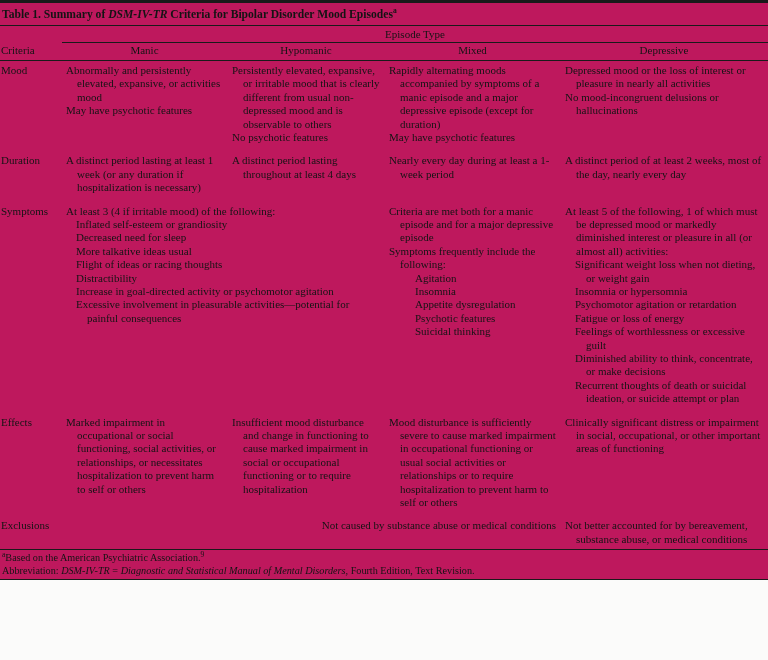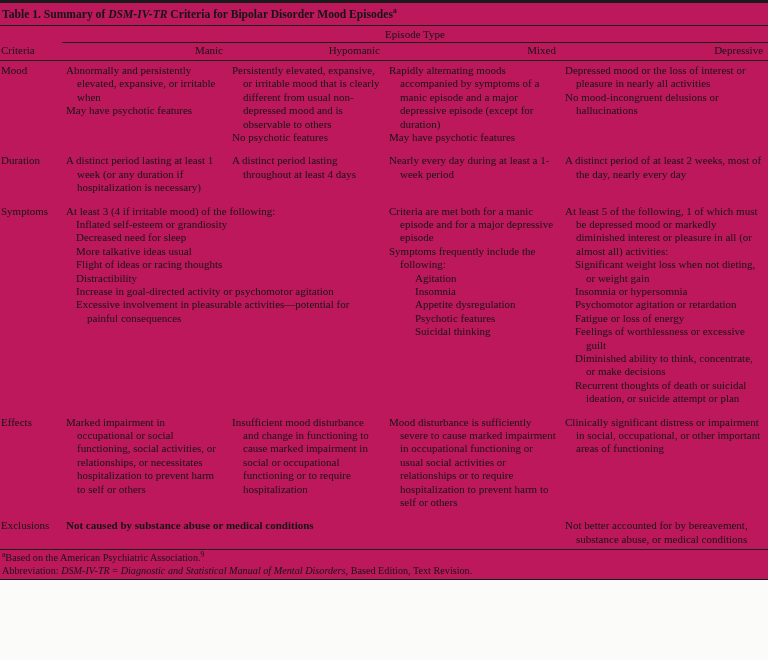--- a/index.html
+++ b/index.html
@@ -15,29 +15,29 @@
   }
   .it { font-style:italic; }
   sup { font-size:7.5px; vertical-align:super; line-height:0; }
 
   table { width:768px; table-layout:fixed; border-collapse:collapse; font-size:11px; line-height:1.22; }
   td { vertical-align:top; padding:1px 5px 1px 4px; }
   .c1 { padding-left:1px; }
 
   .episode-type { text-align:center; border-bottom:1px solid #1a1a1a; padding:2px 0 1px 0; }
   tr.colhead-row td { border-bottom:1px solid #1a1a1a; vertical-align:bottom; padding-top:1px; padding-bottom:2px; }
-  .colhead { text-align:right; }
+  .colhead { text-align:center; }
 
   tbody td { padding-top:3px; padding-bottom:7px; }
   tbody tr.last-row td { border-bottom:1px solid #1a1a1a; padding-bottom:3px; }
 
   .para { padding-left:11px; text-indent:-11px; }
   .ind1 { margin-left:10px; }
   .ind2 { margin-left:26px; }
-  .center .para { text-align:left; padding-left:0; text-indent:0;font-weight:bold; }
+  .center .para { text-align:right; padding-left:0; text-indent:0; }
 
   .footnotes { font-size:10.2px; line-height:1.22; padding:2px 2px 2px 2px; border-bottom:1.6px solid #1a1a1a; }
 </style>
 </head>
 <body>
 
 <div class="wrap">
 
   <div class="title">
     <span>Table 1. Summary of </span><span class="it">DSM-IV-TR</span><span> Criteria for Bipolar Disorder Mood Episodes</span><sup>a</sup>
@@ -61,21 +61,21 @@
         <td class="colhead">Manic</td>
         <td class="colhead">Hypomanic</td>
         <td class="colhead">Mixed</td>
         <td class="colhead">Depressive</td>
       </tr>
     </thead>
     <tbody>
       <tr>
         <td class="c1">Mood</td>
         <td>
-            <div class="para ind0">Abnormally and persistently elevated, expansive, or irritable when</div>
+            <div class="para ind0">Abnormally and persistently elevated, expansive, or activities mood</div>
             <div class="para ind0">May have psychotic features</div>
           </td>
         <td>
             <div class="para ind0">Persistently elevated, expansive, or irritable mood that is clearly different from usual non-depressed mood and is observable to others</div>
             <div class="para ind0">No psychotic features</div>
           </td>
         <td>
             <div class="para ind0">Rapidly alternating moods accompanied by symptoms of a manic episode and a major depressive episode (except for duration)</div>
             <div class="para ind0">May have psychotic features</div>
           </td>
@@ -156,17 +156,17 @@
           </td>
       </tr>
     </tbody>
   </table>
 
   <div class="footnotes">
     <div>
       <sup>a</sup><span>Based on the American Psychiatric Association.</span><sup>9</sup>
     </div>
     <div>
-      <span>Abbreviation: </span><span class="it">DSM-IV-TR</span><span> = </span><span class="it">Diagnostic and Statistical Manual of Mental Disorders</span><span>, Based Edition, Text Revision.</span>
+      <span>Abbreviation: </span><span class="it">DSM-IV-TR</span><span> = </span><span class="it">Diagnostic and Statistical Manual of Mental Disorders</span><span>, Fourth Edition, Text Revision.</span>
     </div>
   </div>
 
 </div>
 
 </body></html>

